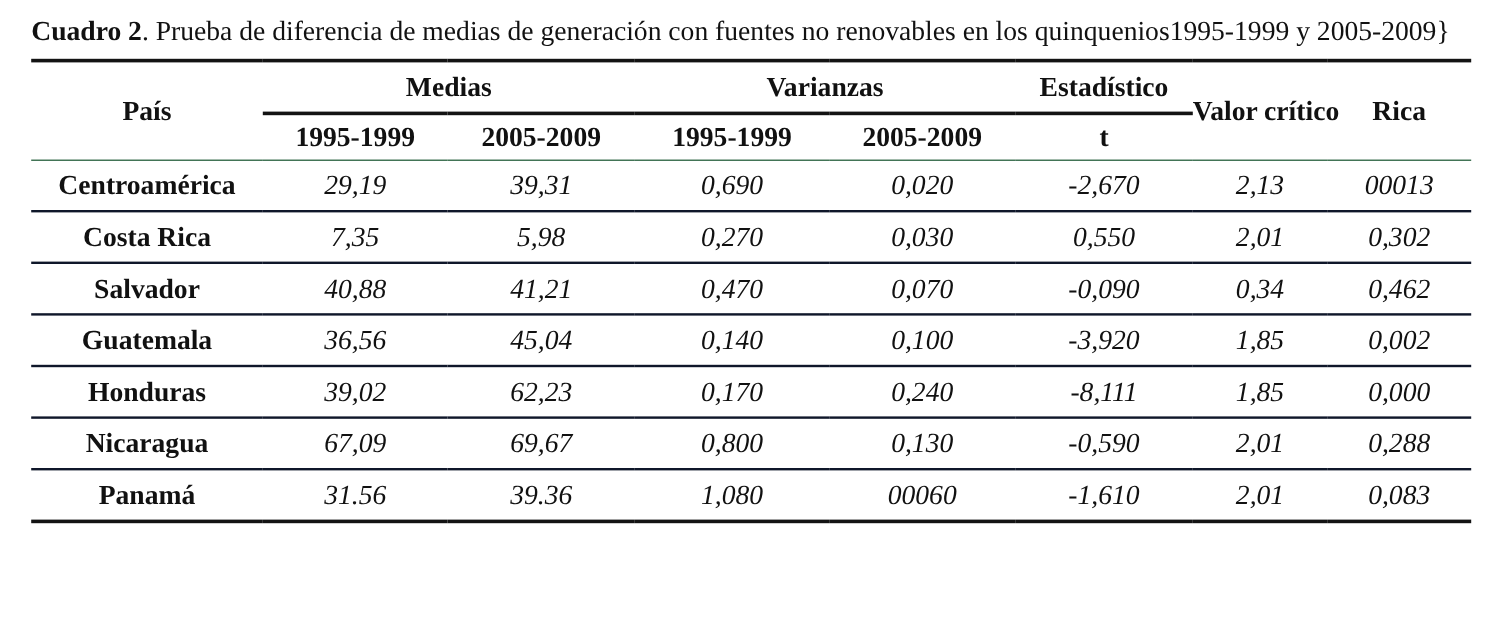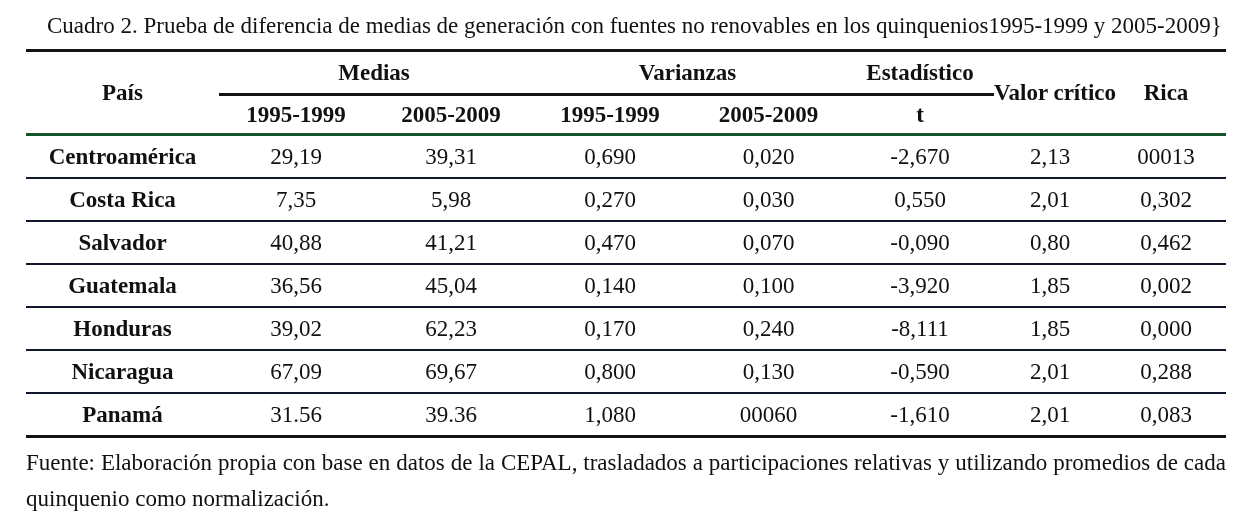--- a/index.html
+++ b/index.html
@@ -18,49 +18,49 @@
     padding: 8px 24px 0 26px;
     box-sizing: border-box;
     width: 1249px;
   }
   .caption {
     font-size: 23px;
     line-height: 36px;
     width: 1199px;
     margin-bottom: 5px;
   }
-  .caption .bold { font-weight: normal; margin-left: 21px; }
+  .caption .bold { font-weight: bold; }
 
   table.stats {
     width: 1200px;
     border-collapse: collapse;
     table-layout: fixed;
     border-top: 3px solid #131313;
     border-bottom: 3px solid #131313;
   }
   table.stats th, table.stats td {
     font-size: 23px;
     text-align: center;
     padding: 0;
     white-space: nowrap;
   }
-  thead { border-bottom: 3px solid #14532d; }
+  thead { border-bottom: 1px solid #14532d; }
   tr.hrow1 th { height: 41px; vertical-align: middle; }
   tr.hrow2 th { height: 37px; vertical-align: middle; }
   th.group { border-bottom: 3px solid #131313; }
   th.span2 {
     vertical-align: top;
     padding-top: 7px;
     line-height: 36px;
   }
   th.wrapcell { white-space: normal; padding-left: 10px; padding-right: 10px; }
   tbody tr { border-bottom: 2px solid #0f172a; }
   tbody td, tbody th { height: 41px; vertical-align: middle; }
   tbody th.country { font-weight: bold; }
-  tbody td { font-weight: normal; }
+  tbody td { font-weight: normal; font-style: italic; }
 
   .source {
     font-size: 23px;
     line-height: 36px;
     width: 1200px;
     margin-top: 7px;
     text-align: justify;
   }
 </style>
 </head>
@@ -119,21 +119,21 @@
         <td>2,01</td>
         <td>0,302</td>
       </tr>
       <tr>
         <th class="country">Salvador</th>
         <td>40,88</td>
         <td>41,21</td>
         <td>0,470</td>
         <td>0,070</td>
         <td>-0,090</td>
-        <td>0,80</td>
+        <td>0,34</td>
         <td>0,462</td>
       </tr>
       <tr>
         <th class="country">Guatemala</th>
         <td>36,56</td>
         <td>45,04</td>
         <td>0,140</td>
         <td>0,100</td>
         <td>-3,920</td>
         <td>1,85</td>
@@ -165,15 +165,14 @@
         <td>39.36</td>
         <td>1,080</td>
         <td>00060</td>
         <td>-1,610</td>
         <td>2,01</td>
         <td>0,083</td>
       </tr>
     </tbody>
   </table>
 
-  <div class="source">Fuente: Elaboración propia con base en datos de la CEPAL, trasladados a participaciones relativas y utilizando promedios de cada quinquenio como normalización.</div>
 
 </div>
 
 </body></html>

